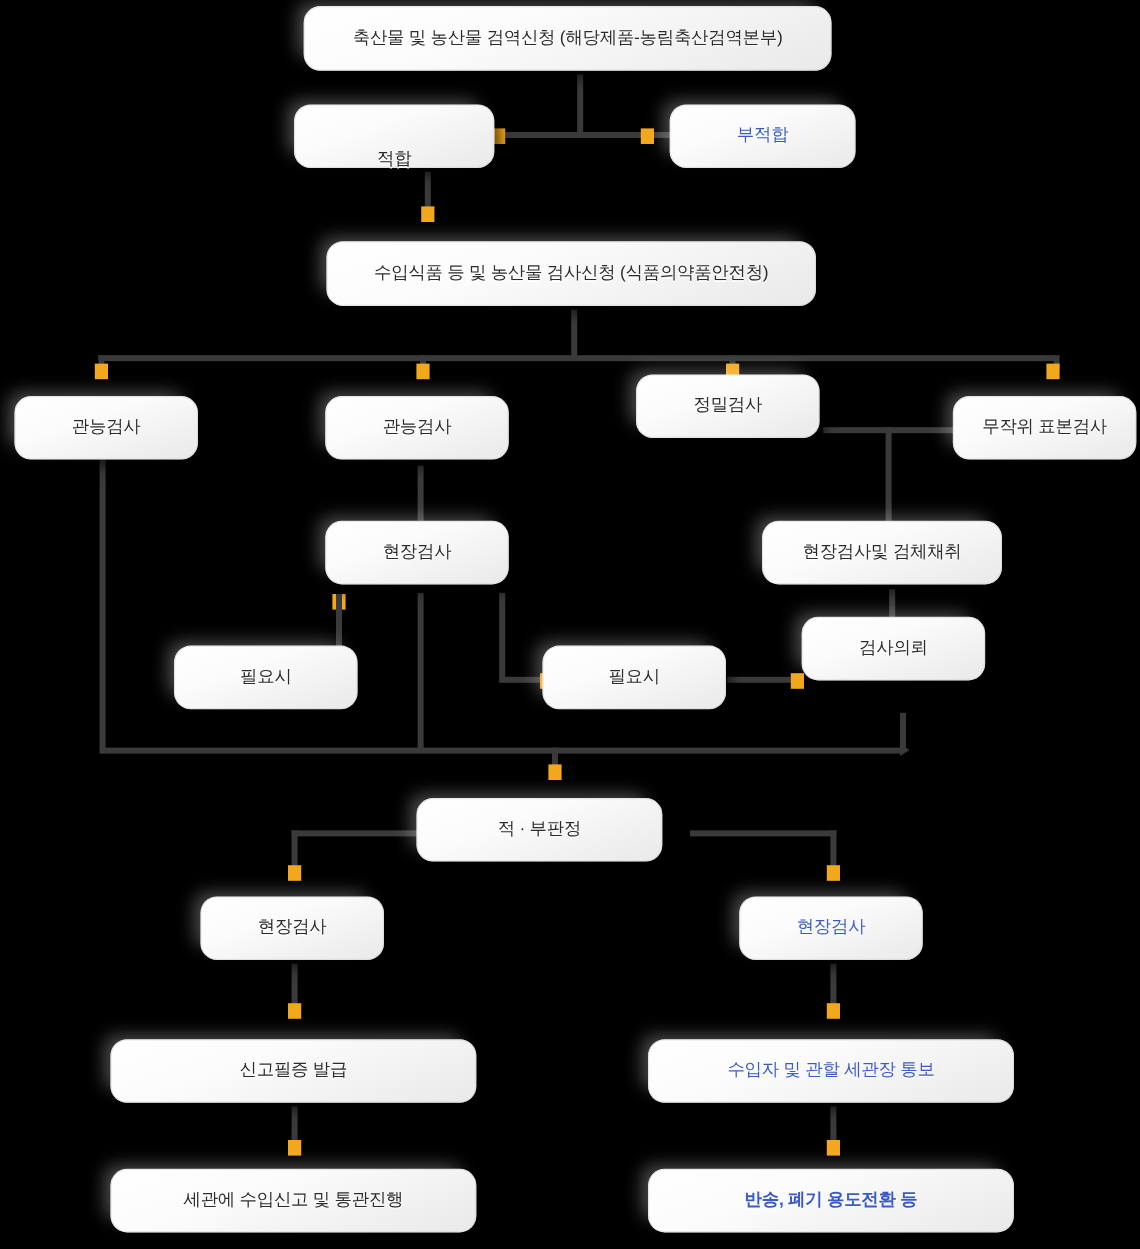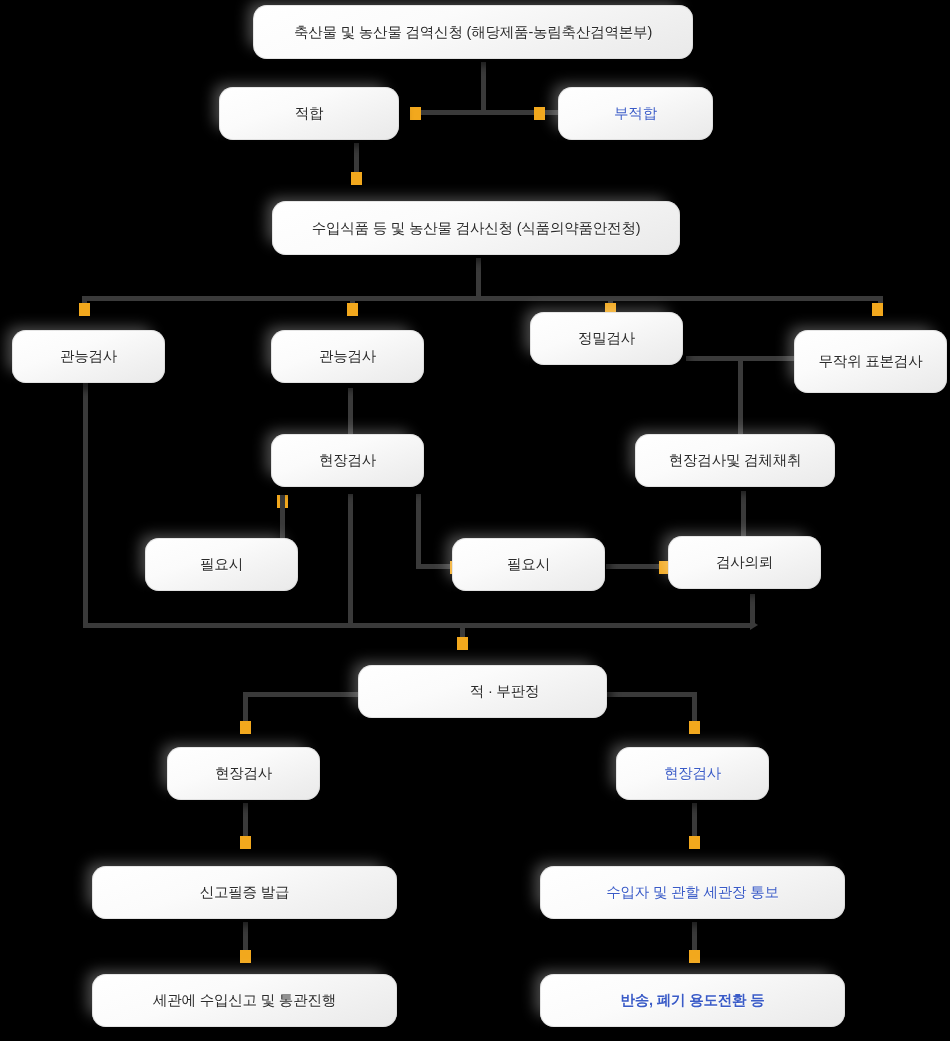--- a/index.html
+++ b/index.html
@@ -108,21 +108,21 @@
 
   <div class="ln v" style="left:692px;top:803px;height:36px;"></div>
   <div class="mk" style="left:689px;top:836px;"></div>
   <div class="ln v" style="left:692px;top:922px;height:33px;"></div>
   <div class="mk" style="left:689px;top:950px;"></div>
 
   <div class="node" style="left:253px;top:5px;width:440px;height:54px;">
     <span class="lbl">축산물 및 농산물 검역신청 (해당제품-농림축산검역본부)</span>
   </div>
 
-  <div class="node" style="left:219px;top:87px;width:180px;height:53px;">
+  <div class="node" style="left:245px;top:87px;width:167px;height:53px;align-items:flex-end;">
     <span class="lbl">적합</span>
   </div>
 
   <div class="node blue" style="left:558px;top:87px;width:155px;height:53px;">
     <span class="lbl">부적합</span>
   </div>
 
   <div class="node" style="left:272px;top:201px;width:408px;height:54px;">
     <span class="lbl">수입식품 등 및 농산물 검사신청 (식품의약품안전청)</span>
   </div>
@@ -132,45 +132,45 @@
   </div>
 
   <div class="node" style="left:271px;top:330px;width:153px;height:53px;">
     <span class="lbl">관능검사</span>
   </div>
 
   <div class="node" style="left:530px;top:312px;width:153px;height:53px;">
     <span class="lbl">정밀검사</span>
   </div>
 
-  <div class="node" style="left:794px;top:330px;width:153px;height:63px;">
+  <div class="node" style="left:794px;top:330px;width:153px;height:53px;">
     <span class="lbl">무작위 표본검사</span>
   </div>
 
   <div class="node" style="left:271px;top:434px;width:153px;height:53px;">
     <span class="lbl">현장검사</span>
   </div>
 
   <div class="node" style="left:635px;top:434px;width:200px;height:53px;">
     <span class="lbl">현장검사및 검체채취</span>
   </div>
 
   <div class="node" style="left:145px;top:538px;width:153px;height:53px;">
     <span class="lbl">필요시</span>
   </div>
 
   <div class="node" style="left:452px;top:538px;width:153px;height:53px;">
     <span class="lbl">필요시</span>
   </div>
 
-  <div class="node" style="left:668px;top:536px;width:153px;height:53px;">
+  <div class="node" style="left:668px;top:514px;width:153px;height:53px;">
     <span class="lbl">검사의뢰</span>
   </div>
 
-  <div class="node" style="left:358px;top:665px;width:205px;height:53px;padding-left:44px;">
+  <div class="node" style="left:347px;top:665px;width:205px;height:53px;">
     <span class="lbl">적 · 부판정</span>
   </div>
 
   <div class="node" style="left:167px;top:747px;width:153px;height:53px;">
     <span class="lbl">현장검사</span>
   </div>
 
   <div class="node blue" style="left:616px;top:747px;width:153px;height:53px;">
     <span class="lbl">현장검사</span>
   </div>

